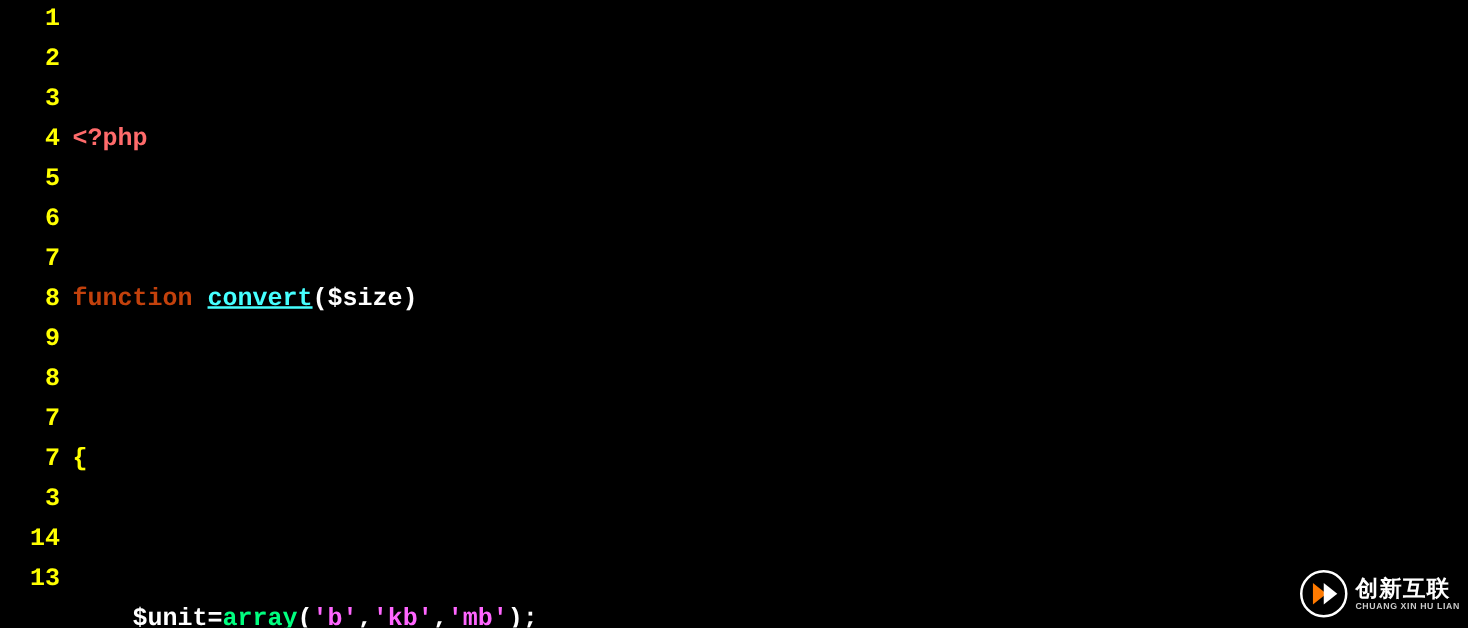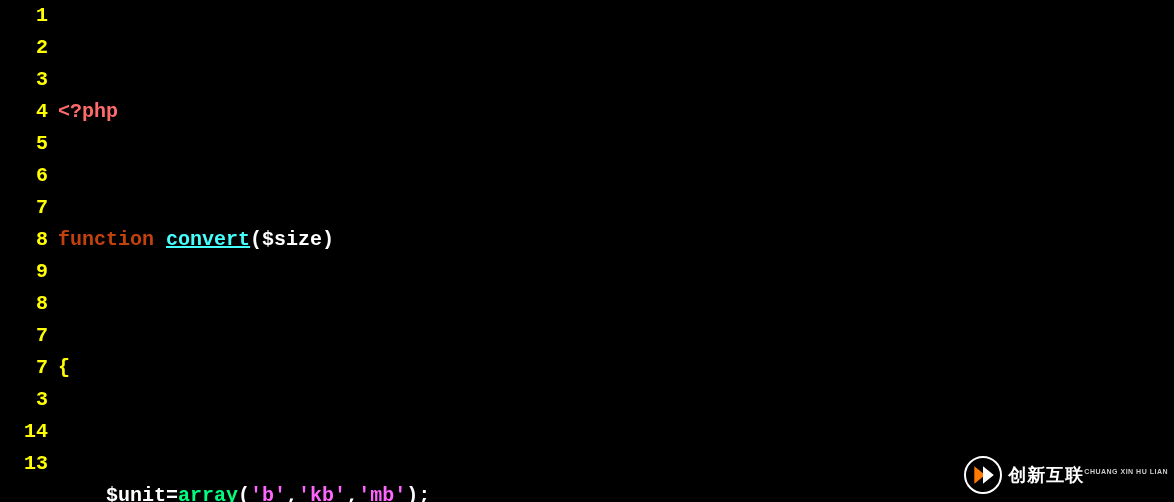--- a/index.html
+++ b/index.html
@@ -58,21 +58,21 @@
   }
   .watermark .logo {
     width: 38px; height: 38px;
     border: 2px solid #fff;
     border-radius: 50%;
     display: flex; align-items: center; justify-content: center;
     background: #000;
     position: relative;
   }
   .watermark .logo svg { width: 26px; height: 26px; }
-  .watermark .txt { display: flex; flex-direction: row; line-height: 1; }
+  .watermark .txt { display: flex; flex-direction: column; line-height: 1; }
   .watermark .txt .cn { font-size: 18px; font-weight: bold; letter-spacing: 1px;}
   .watermark .txt .en { font-size: 7px; letter-spacing: 0.5px; color:#ccc; margin-top:2px;}
 </style>
 </head>
 <body>
 
 <div class="editor">
   <div class="gutter">
     <div>1</div>
     <div>2</div>

